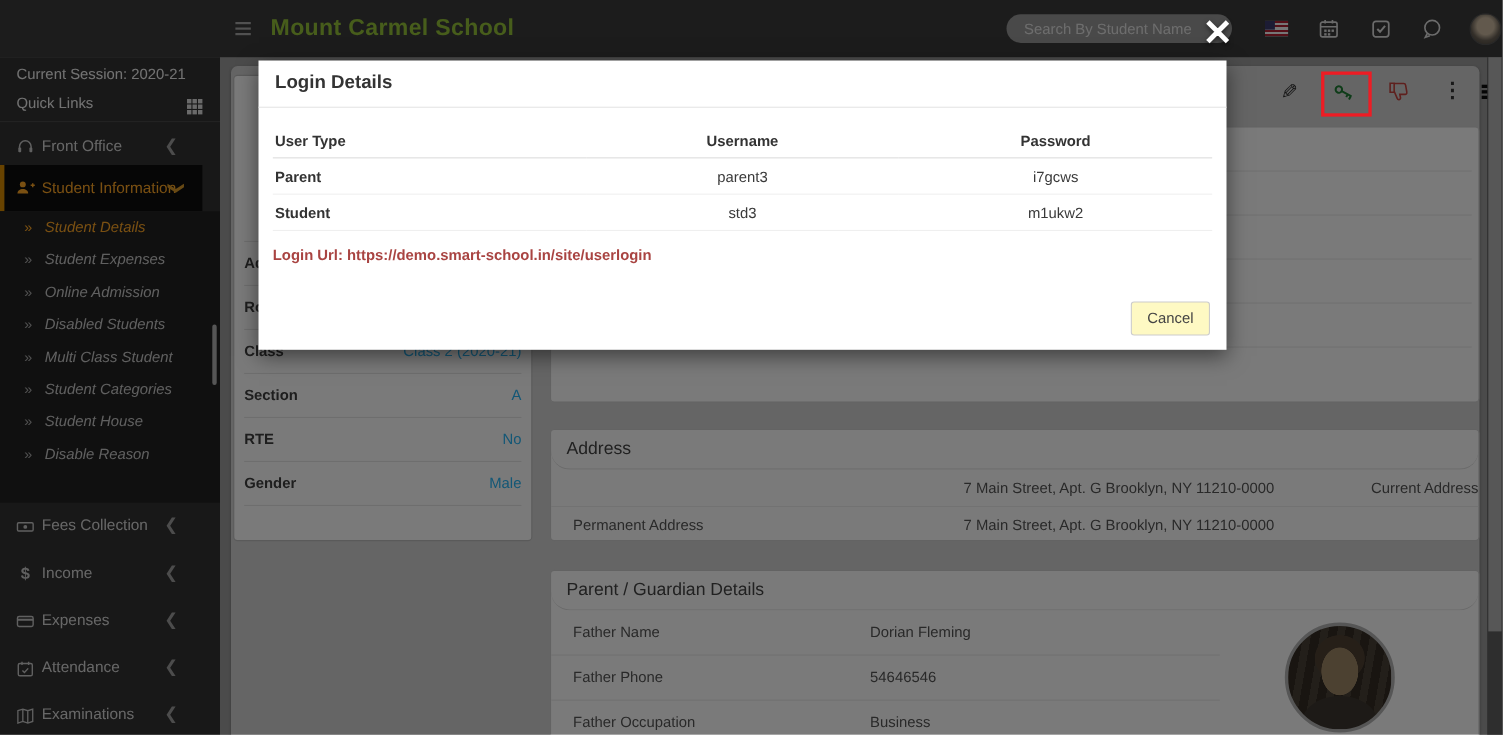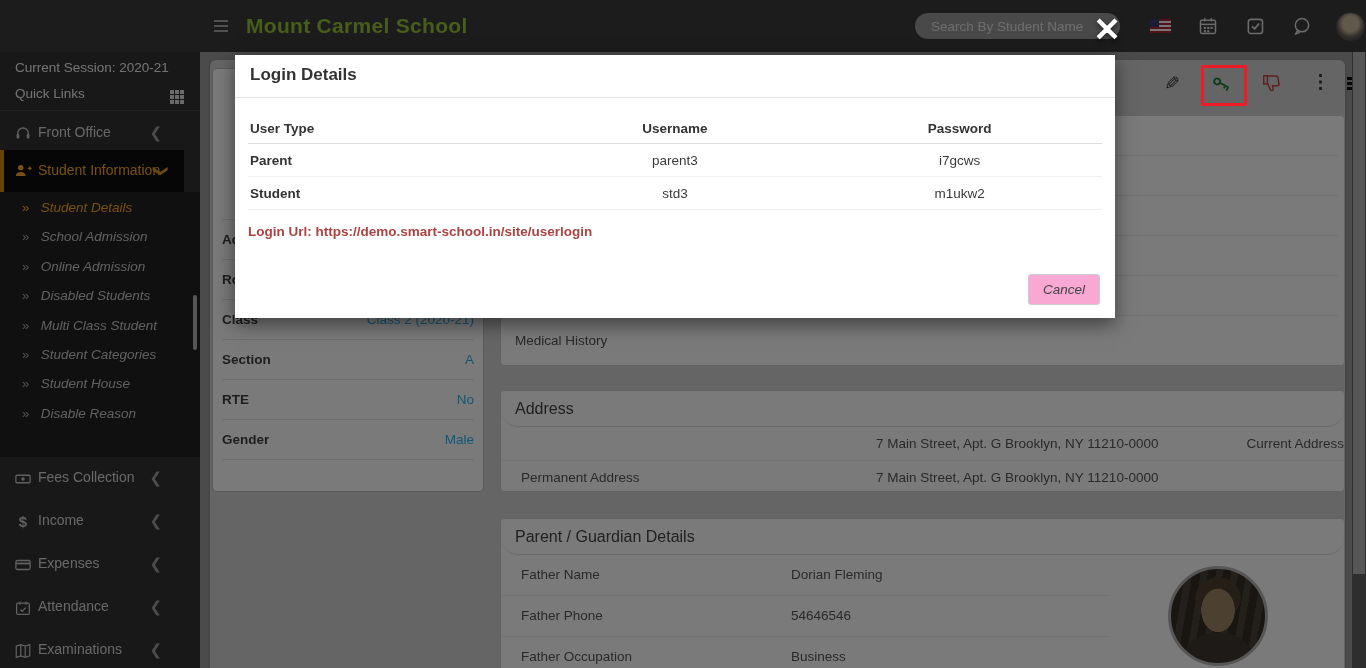--- a/index.html
+++ b/index.html
@@ -109,23 +109,23 @@
   .modal-title{font-size:17px;font-weight:bold;color:#333;}
   .modal-name{text-align:center;margin-top:13px;font-size:19px;color:#444;}
   .cred-table{width:854px;margin:15px 13px 0;border-collapse:collapse;table-layout:fixed;}
   .cred-table th{height:28px;font-size:13.5px;font-weight:bold;color:#333;
         border-bottom:1px solid #ddd;text-align:center;}
   .cred-table th:first-child{text-align:left;padding-left:2px;}
   .cred-table td{height:30px;font-size:13.5px;color:#3a3a3a;border-bottom:1px solid #efefef;
         text-align:center;}
   .cred-table td:first-child{text-align:left;padding-left:2px;font-weight:bold;color:#333;}
   .login-url{margin:14px 0 0 13px;font-size:13.5px;font-weight:bold;color:#a94442;}
-  .cancel-btn{position:absolute;right:15px;bottom:13px;padding:7px 14px;background:#f9a8d4;
+  .cancel-btn{position:absolute;right:15px;bottom:13px;padding:7px 14px;background:#fef9c3;
         border:1px solid #ccc;border-radius:3px;font-size:13.5px;color:#444;cursor:pointer;
-        font-family:"Liberation Sans",sans-serif;font-style:italic;}
+        font-family:"Liberation Sans",sans-serif;}
   .modal-close{position:absolute;left:1090px;top:10px;width:34px;height:40px;z-index:55;
         font-size:33px;font-weight:bold;color:#fff;cursor:pointer;
         text-shadow:0 2px 5px rgba(0,0,0,.55);line-height:40px;text-align:center;}
 
   svg.ic{display:block;}
 </style>
 </head>
 <body>
 
 <div id="screen">
@@ -161,21 +161,20 @@
       <div class="lrow-end"></div>
     </div>
   </div>
 
   <div class="misc-card">
     <div class="erow"></div>
       <div class="erow"></div>
       <div class="erow"></div>
     <div class="erow"></div>
       <div class="erow"></div>
-    <div class="mlabel">Medical History</div>
   </div>
 
   <div class="sec-card" style="top:390px;height:102px;">
     <div class="sec-head">Address</div>
     <div class="drow b">
       <span>Current Address</span>
       <span class="val">7 Main Street, Apt. G Brooklyn, NY 11210-0000</span>
     </div>
     <div class="drow">
       <span>Permanent Address</span>
@@ -287,21 +286,21 @@
       <span class="plabel">Student Information</span>
       <span class="chev down">❮</span>
     </div>
 
     <div class="submenu">
       <div class="srow-item active">
         <span class="bullet">»</span>
         <span class="slabel">Student Details</span></div>
       <div class="srow-item">
         <span class="bullet">»</span>
-        <span class="slabel">School Admission</span></div>
+        <span class="slabel">Student Expenses</span></div>
       <div class="srow-item">
         <span class="bullet">»</span>
         <span class="slabel">Online Admission</span></div>
       <div class="srow-item">
         <span class="bullet">»</span>
         <span class="slabel">Disabled Students</span></div>
       <div class="srow-item">
         <span class="bullet">»</span>
         <span class="slabel">Multi Class Student</span></div>
       <div class="srow-item">

